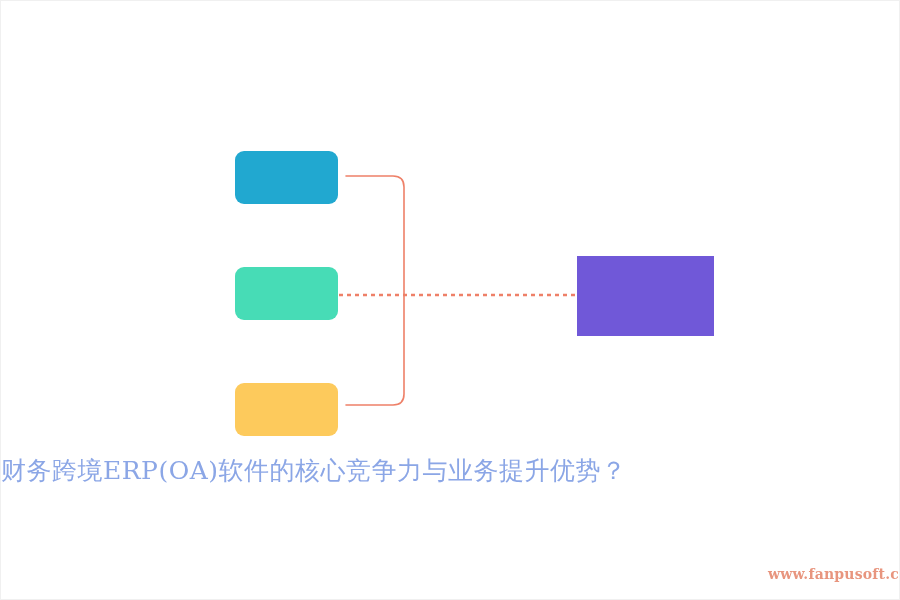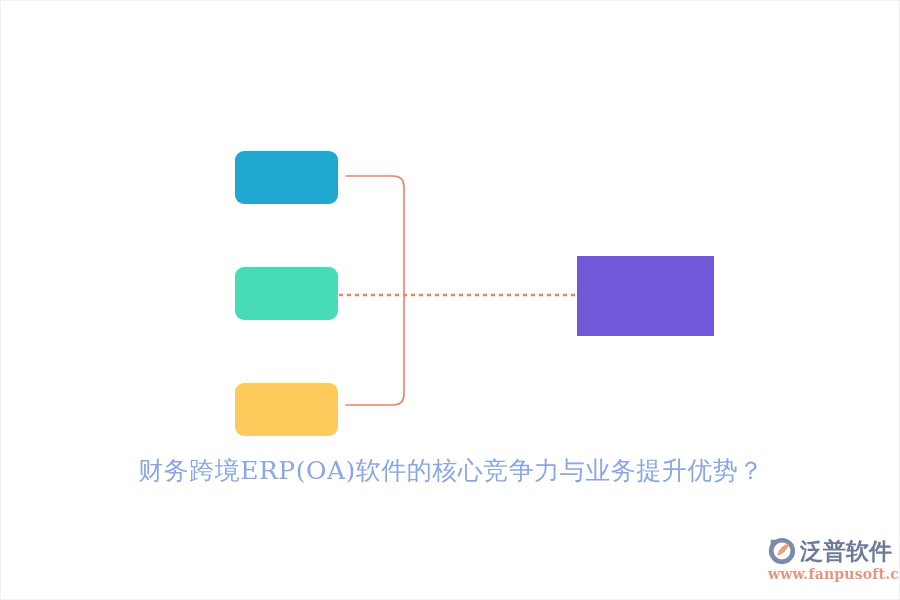--- a/index.html
+++ b/index.html
@@ -51,21 +51,21 @@
     height: 600px;
     pointer-events: none;
   }
 
   
   #page-title {
     position: absolute;
     left: 0;
     top: 452px;
     width: 900px;
-    text-align: center;
+    text-align: left;
     font-family: "DejaVu Serif", "Liberation Serif", serif;
     font-size: 25px;
     line-height: 36px;
     letter-spacing: 0.5px;
     white-space: nowrap;
   }
 
   
   #brand-watermark {
     position: absolute;
@@ -123,25 +123,16 @@
 
   <div class="node-box" id="node-green" style="background: rgb(71, 220, 182);"></div>
 
   <div class="node-box" id="node-yellow" style="background: rgb(253, 202, 92);"></div>
 
   <div id="node-purple" style="background: rgb(112, 88, 216);"></div>
 
   <div id="page-title" style="color: rgb(139, 166, 230);">财务跨境ERP(OA)软件的核心竞争力与业务提升优势？</div>
 
   <div id="brand-watermark">
-    <div id="brand-logo-row">
-      <svg id="brand-mark" viewBox="0 0 32 32" xmlns="http://www.w3.org/2000/svg">
-        <path class="mark-body" d="M16 2 A14 14 0 1 0 16 30 A14 14 0 1 0 16 2 Z
-                 M16 7 A9 9 0 1 1 16 25 A9 9 0 1 1 16 7 Z" fill="#7B8BA8" fill-rule="evenodd"></path>
-        <path class="mark-body" d="M4 16 L4 4 L16 4 A18 18 0 0 0 4 16 Z" fill="#7B8BA8"></path>
-        <path class="mark-accent" d="M11 21 Q13 10 24 8 Q20 19 11 21 Z" fill="#F0A070"></path>
-      </svg>
-      <span id="brand-name" style="color: rgb(108, 123, 155);">泛普软件</span>
-    </div>
     <div id="brand-url" style="color: rgb(232, 149, 126);">www.fanpusoft.com</div>
   </div>
 
 </div>
 
 </body></html>

